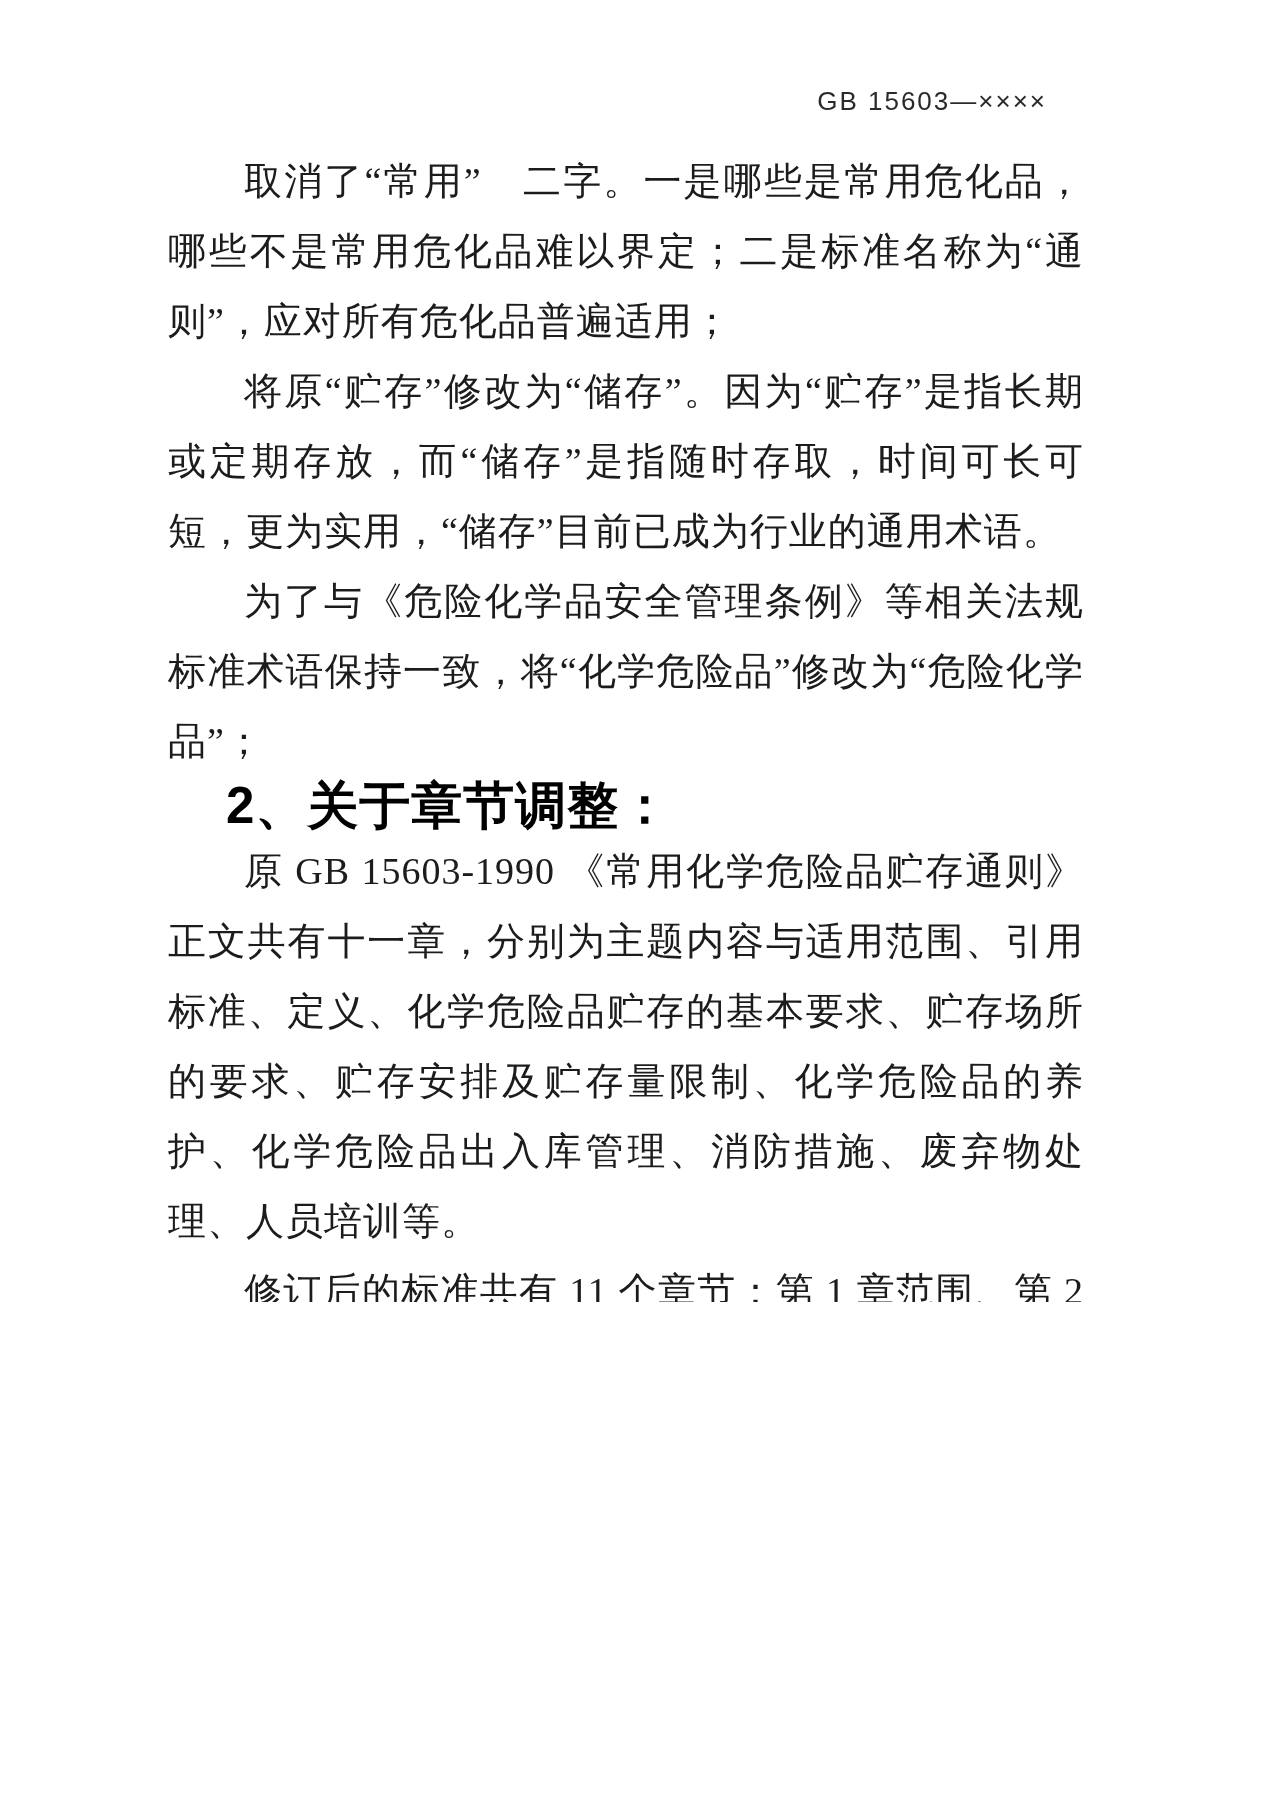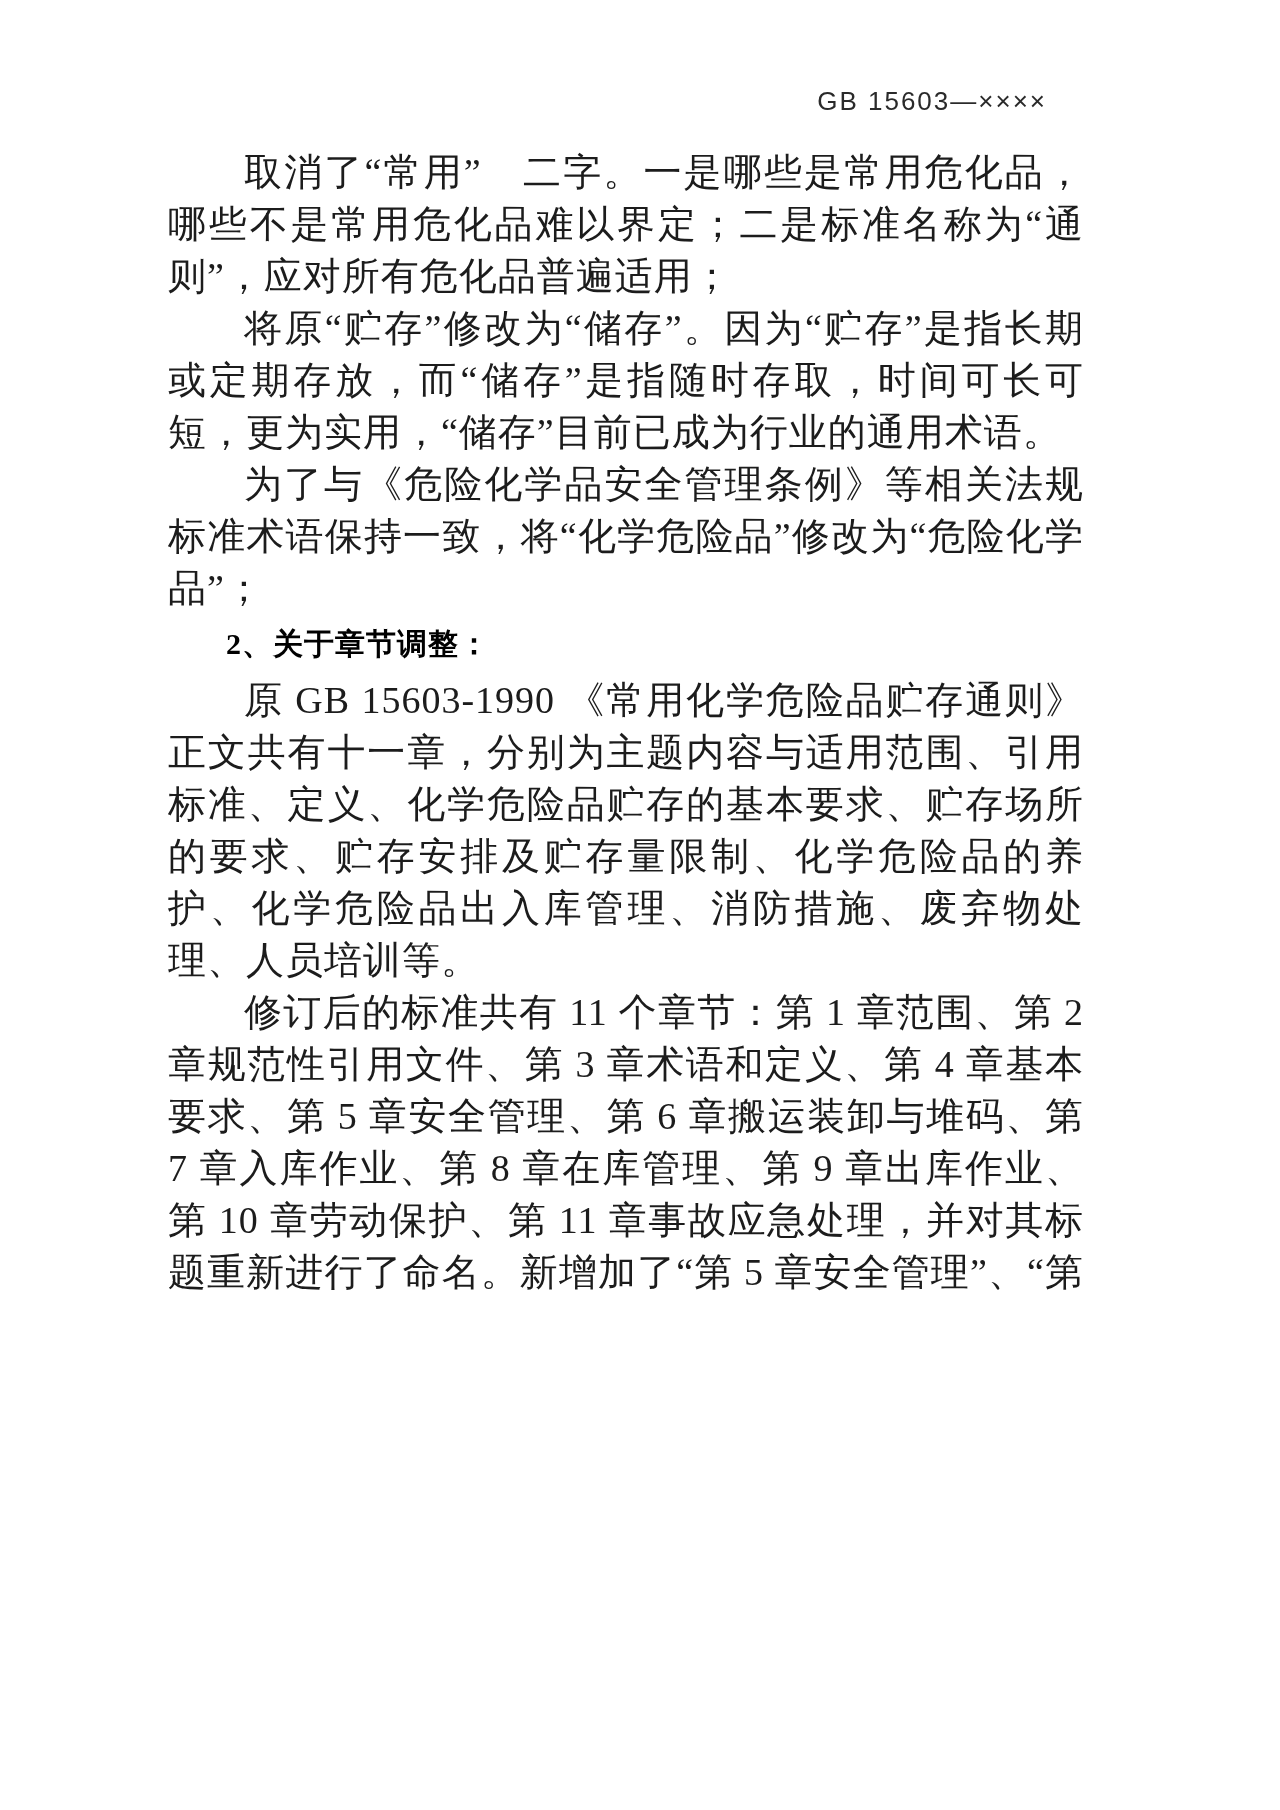--- a/index.html
+++ b/index.html
@@ -24,31 +24,31 @@
   }
   .doc-body {
     position: absolute;
     top: 146px;
     left: 168px;
     width: 916px;
   }
   .doc-body p {
     margin: 0;
     font-size: 38px;
-    line-height: 52px;
+    line-height: 70px;
     text-align: justify;
     text-align-last: left;
     text-indent: 76px;
     color: #1c1c1c;
     letter-spacing: 1px;
   }
   .doc-body h2.section-heading {
     margin: 0;
-    font-family: Liberation Serif, serif;
-    font-size: 30px;
+    font-family: Liberation Sans, sans-serif;
+    font-size: 51px;
     font-weight: 700;
     line-height: 60px;
     text-indent: 58px;
     color: #000000;
     letter-spacing: 1px;
   }
   .page-number {
     position: absolute;
     top: 1650px;
     left: 1042px;

